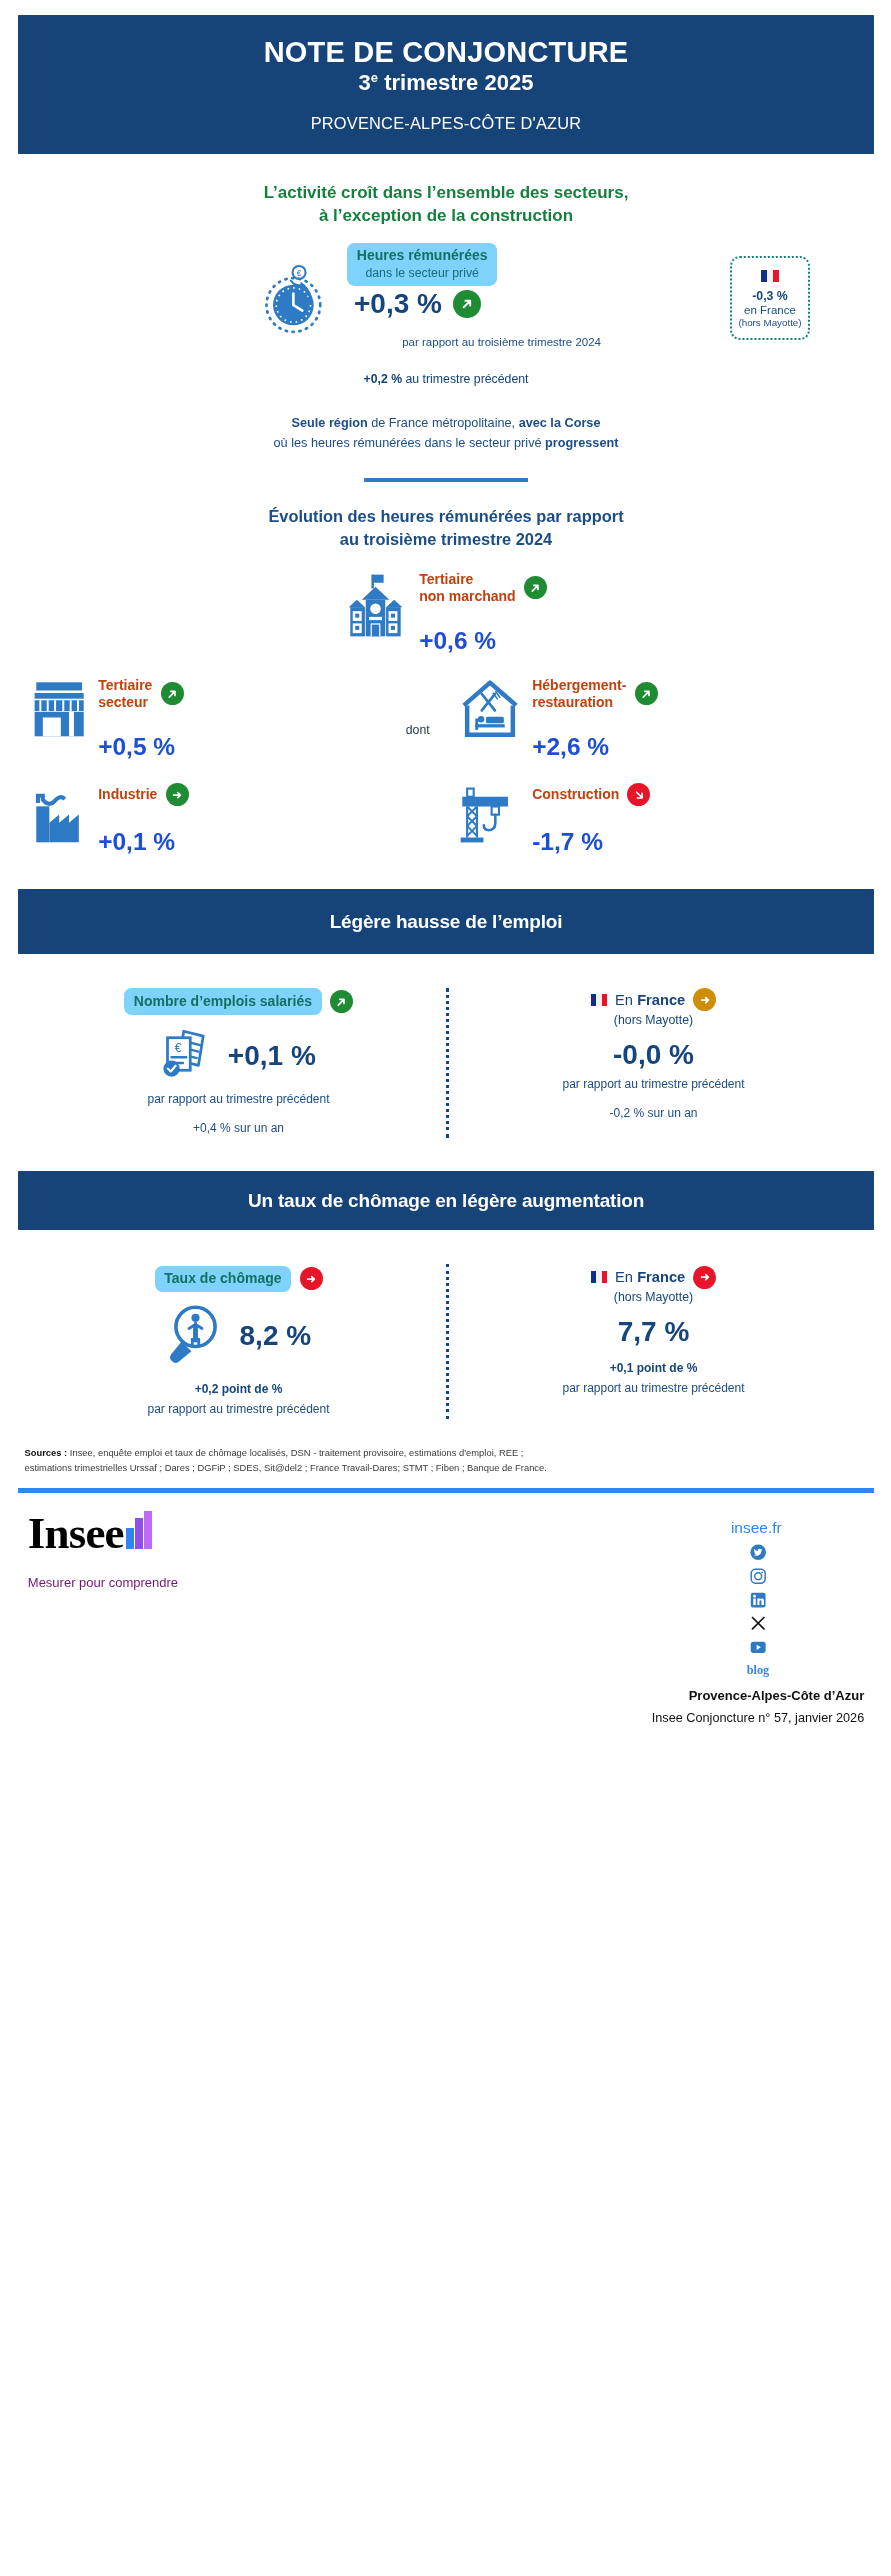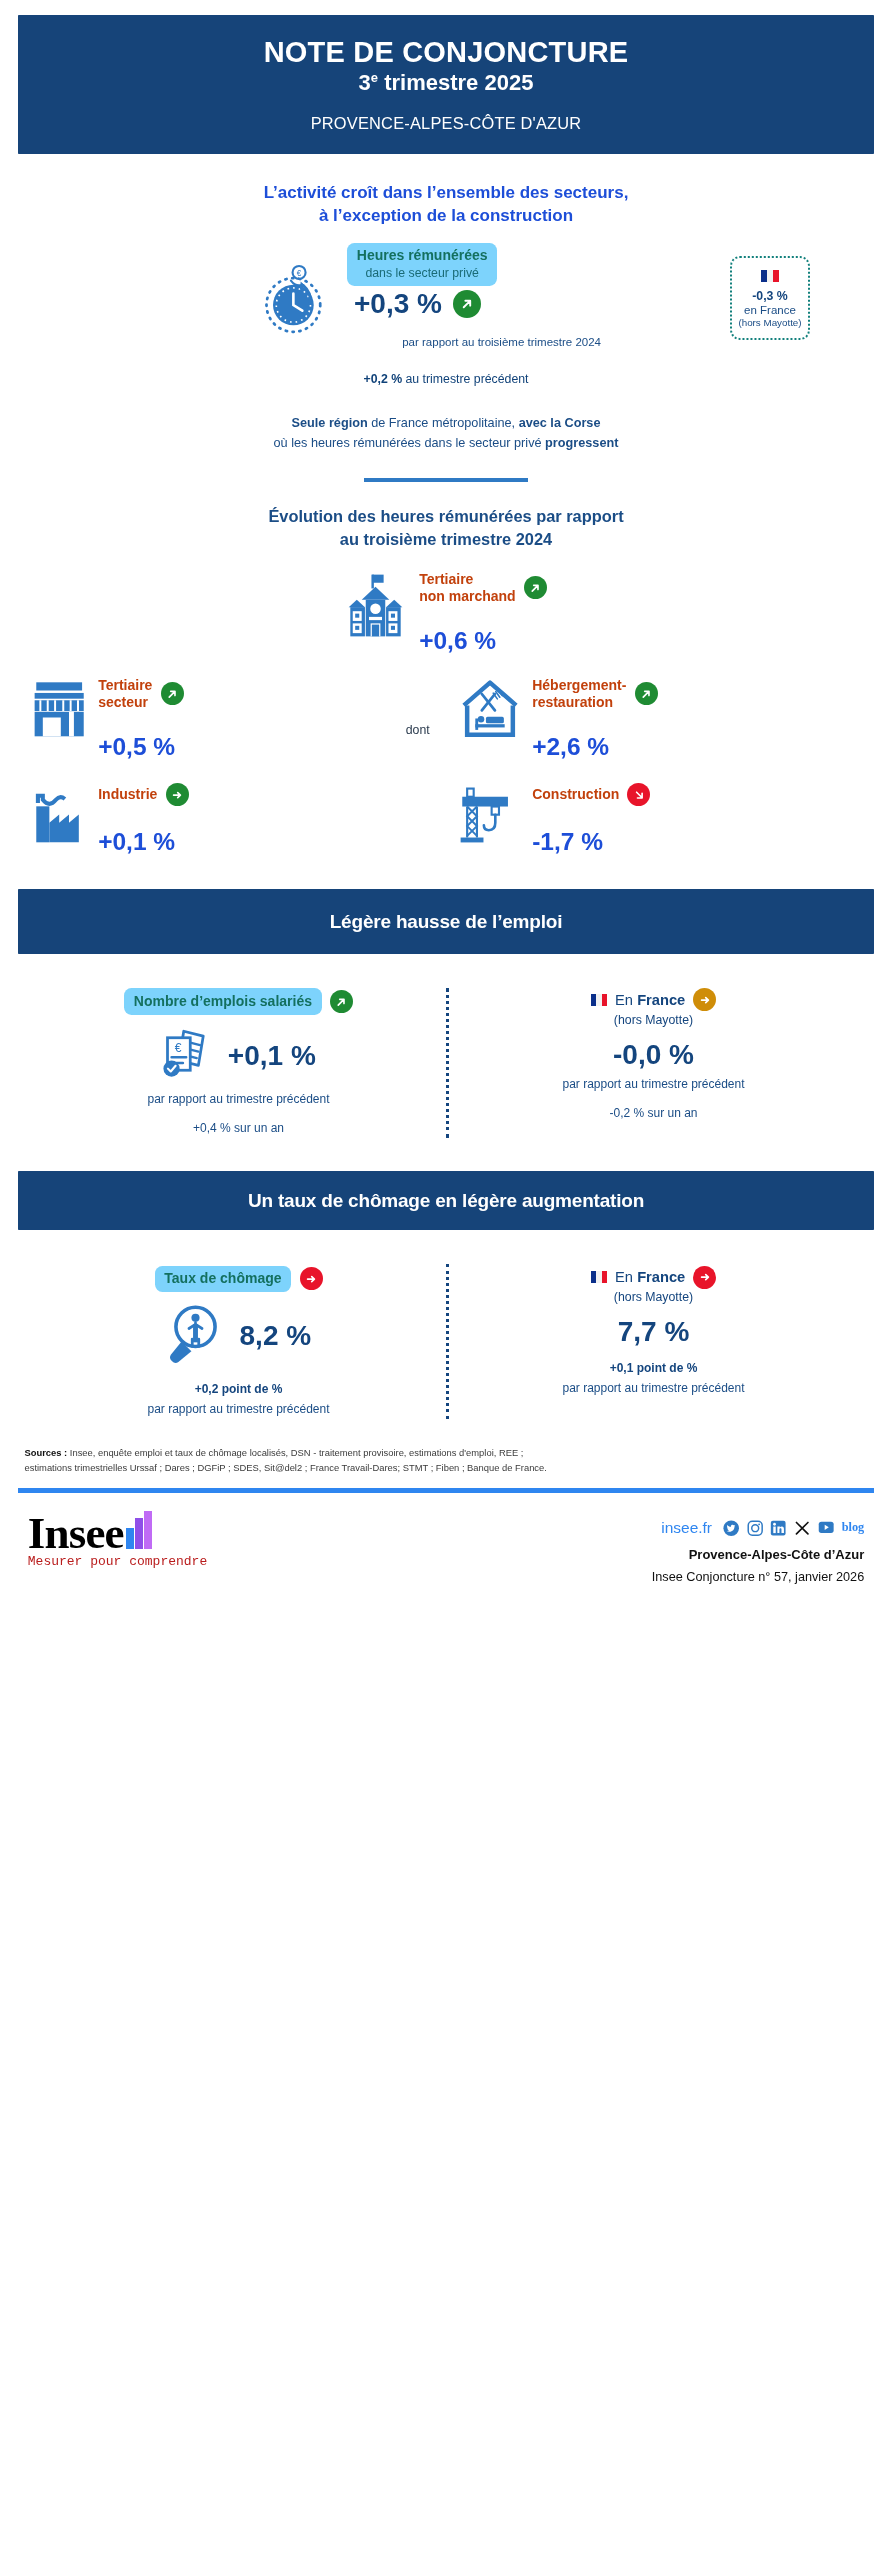--- a/index.html
+++ b/index.html
@@ -68,21 +68,21 @@
     padding: 14.7px 19.6px;
     font-size: 19px;
   }
   .section-band.tall { padding: 21px 19.6px; }
 
   
   .sub-headline {
     text-align: center;
     font-size: 17px;
     font-weight: bold;
-    color: #1d4ed8;
+    color: #15803d;
     line-height: 1.35;
     margin: 28px auto 0;
     max-width: 622px;
   }
 
   
   .pill {
     display: inline-block;
     background: #7dd3fc;
     color: #14705f;
@@ -283,26 +283,26 @@
   .logo-word {
     font-family: "Liberation Serif", "DejaVu Serif", serif;
     font-size: 45px; font-weight: bold; color: #000; line-height: 0.92;
     letter-spacing: -0.8px;
   }
   .logo-bars { display: flex; align-items: flex-end; gap: 1.6px; margin-left: 2.5px; margin-bottom: 5.7px; }
   .bar1 { width: 7.4px; height: 21px; background: #2f86f0; }
   .bar2 { width: 7.4px; height: 31px; background: #8f4fe8; }
   .bar3 { width: 7.4px; height: 38px; background: #c06bf5; }
   .logo-tag {
-    font-family: Liberation Mono, monospace;
-    font-size: 13px; color: #b91c1c; margin-top: 0;
+    font-family: Liberation Sans, sans-serif;
+    font-size: 13px; color: #701a75; margin-top: 21px;
   }
   .footer-right { text-align: right; padding-top: 8.2px; }
   .social-row {
-    display: flex; align-items: center; justify-content: flex-end; gap: 7.4px;
+    display: flex; align-items: center; justify-content: flex-end; gap: 7.4px; flex-direction: column;
   }
   .insee-fr {
     font-size: 15.5px; color: #2f86f0; margin-right: 3.3px; font-weight: 400;
   }
   .sicon {
     width: 16.4px; height: 16.4px; display: inline-flex;
     align-items: center; justify-content: center;
   }
   .sicon svg { display: block; }
   .blog-txt {

